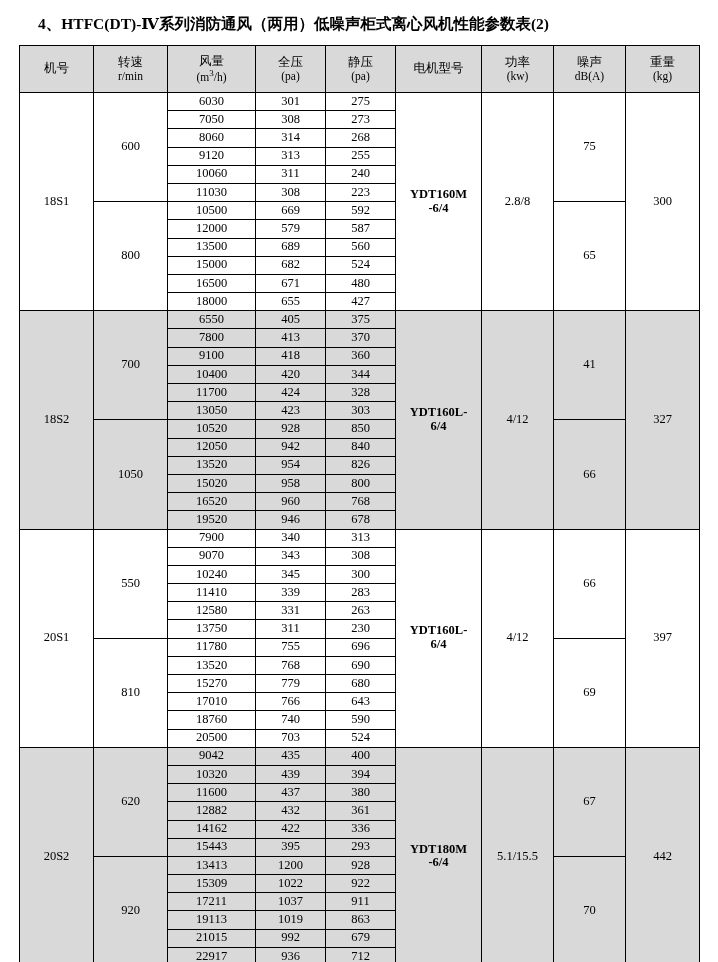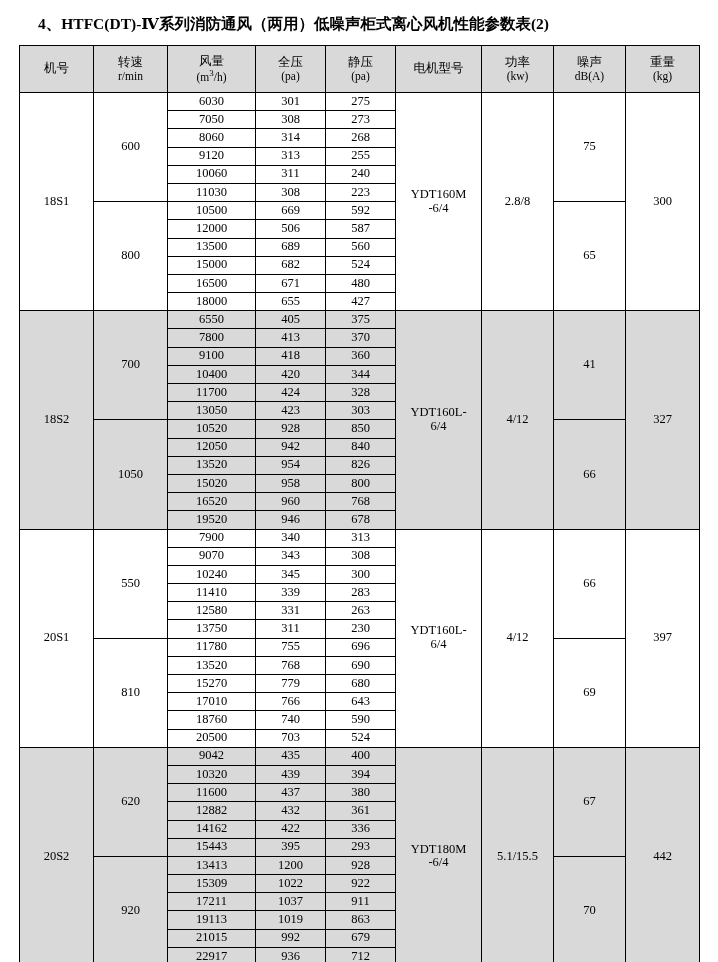--- a/index.html
+++ b/index.html
@@ -68,21 +68,21 @@
   .c-power { width: 72px; }
   .c-noise { width: 72px; }
   .c-weight{ width: 74px; }
   .thick-top td { border-top: 2px solid #000000; }
   .thick-bottom td { border-bottom: 2px solid #000000; }
   .grp-sep { border-top: 1.6px solid #000000 !important; }
   .sup { font-size: 9px; vertical-align: super; }
   .motor-cell, .power-cell, .weight-cell, .model-cell, .speed-cell, .noise-cell {
     font-size: 12.5px;
   }
-  .motor-cell span { display: block; }
+  .motor-cell span { display: block; font-weight: bold; }
 </style>
 </head>
 <body>
 
 <div class="page">
 
   <div class="doc-title">4、HTFC(DT)-Ⅳ系列消防通风（两用）低噪声柜式离心风机性能参数表(2)</div>
 
   <table class="perf">
     <colgroup>
@@ -176,21 +176,21 @@
         </tr>
         <tr>
           <td rowspan="6" class="speed-cell grp-sep">800</td>
           <td>10500</td>
           <td>669</td>
           <td>592</td>
           <td rowspan="6" class="noise-cell grp-sep">65</td>
         </tr>
         <tr>
           <td>12000</td>
-          <td>506</td>
+          <td>579</td>
           <td>587</td>
         </tr>
         <tr>
           <td>13500</td>
           <td>689</td>
           <td>560</td>
         </tr>
         <tr>
           <td>15000</td>
           <td>682</td>

